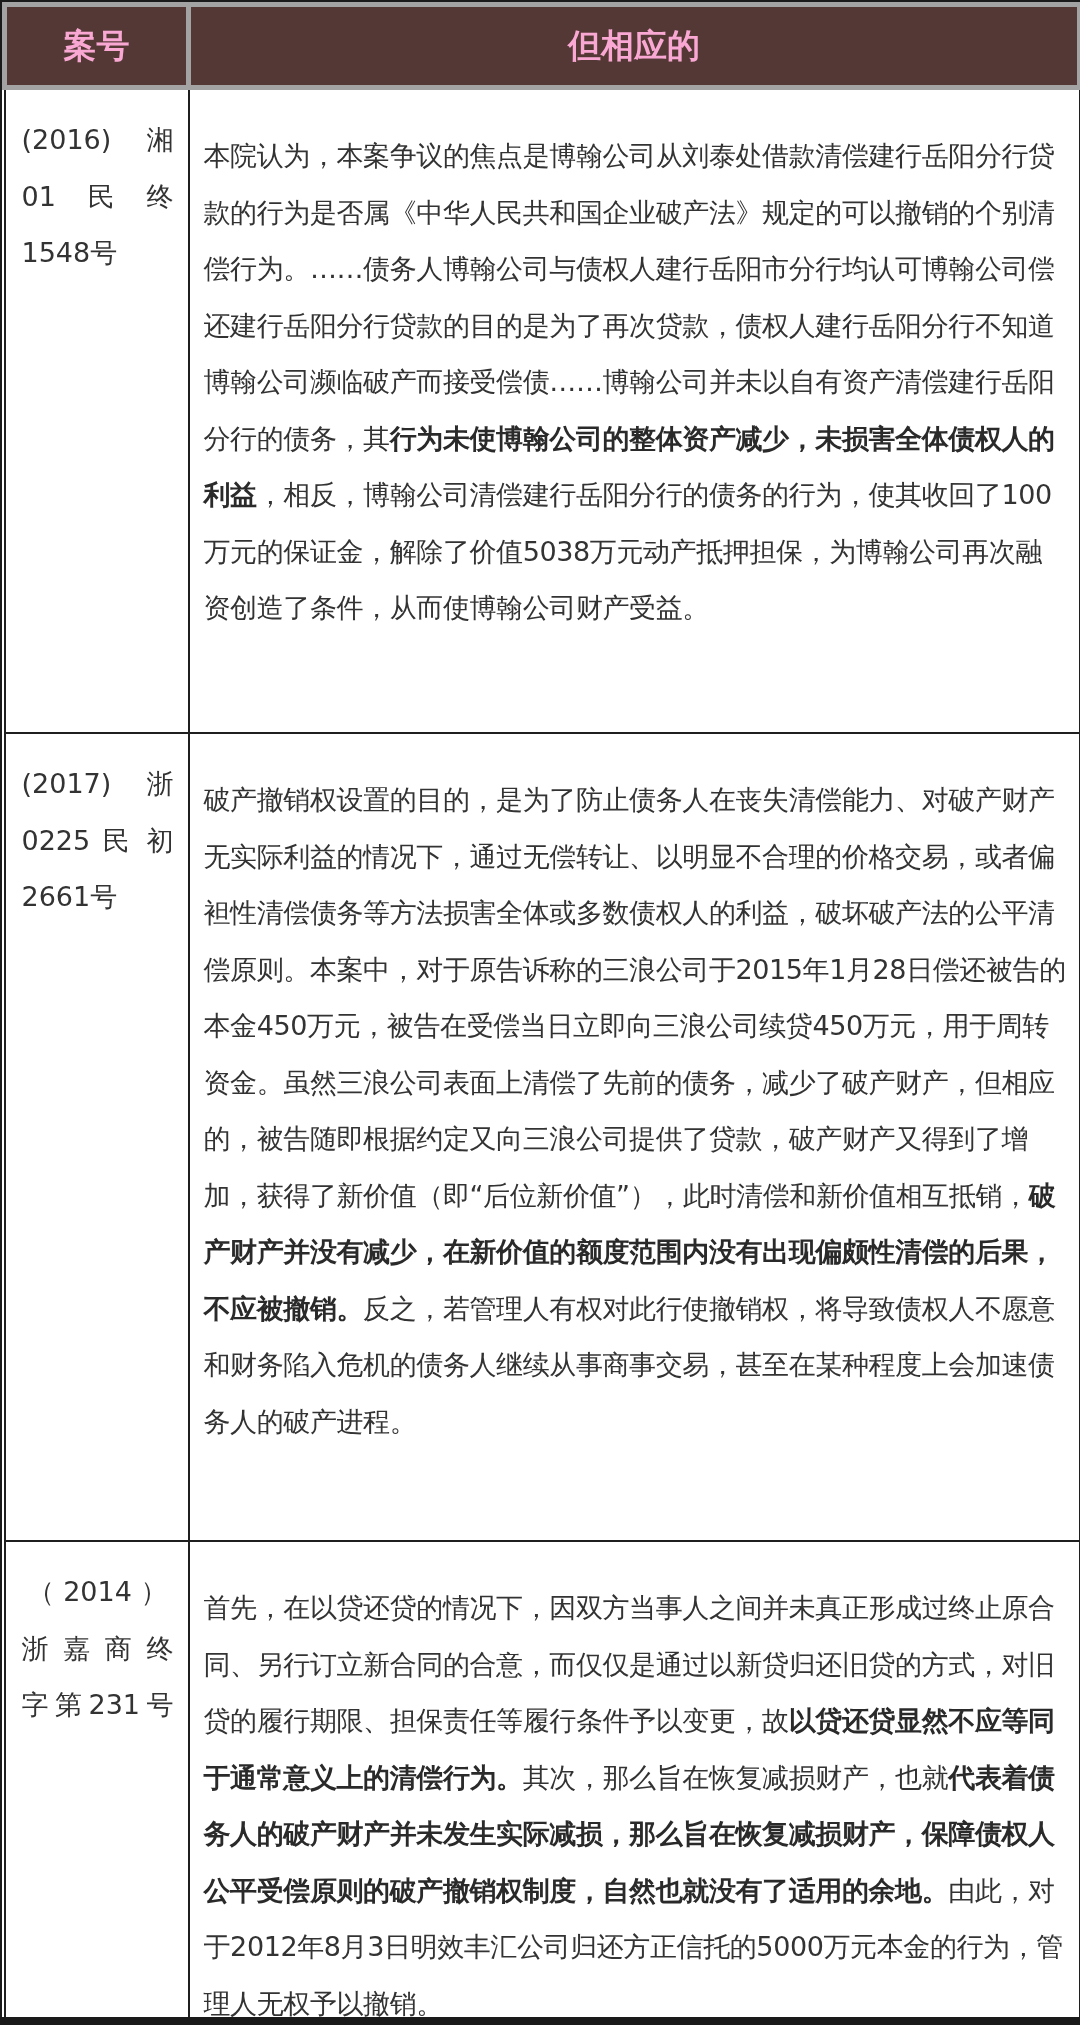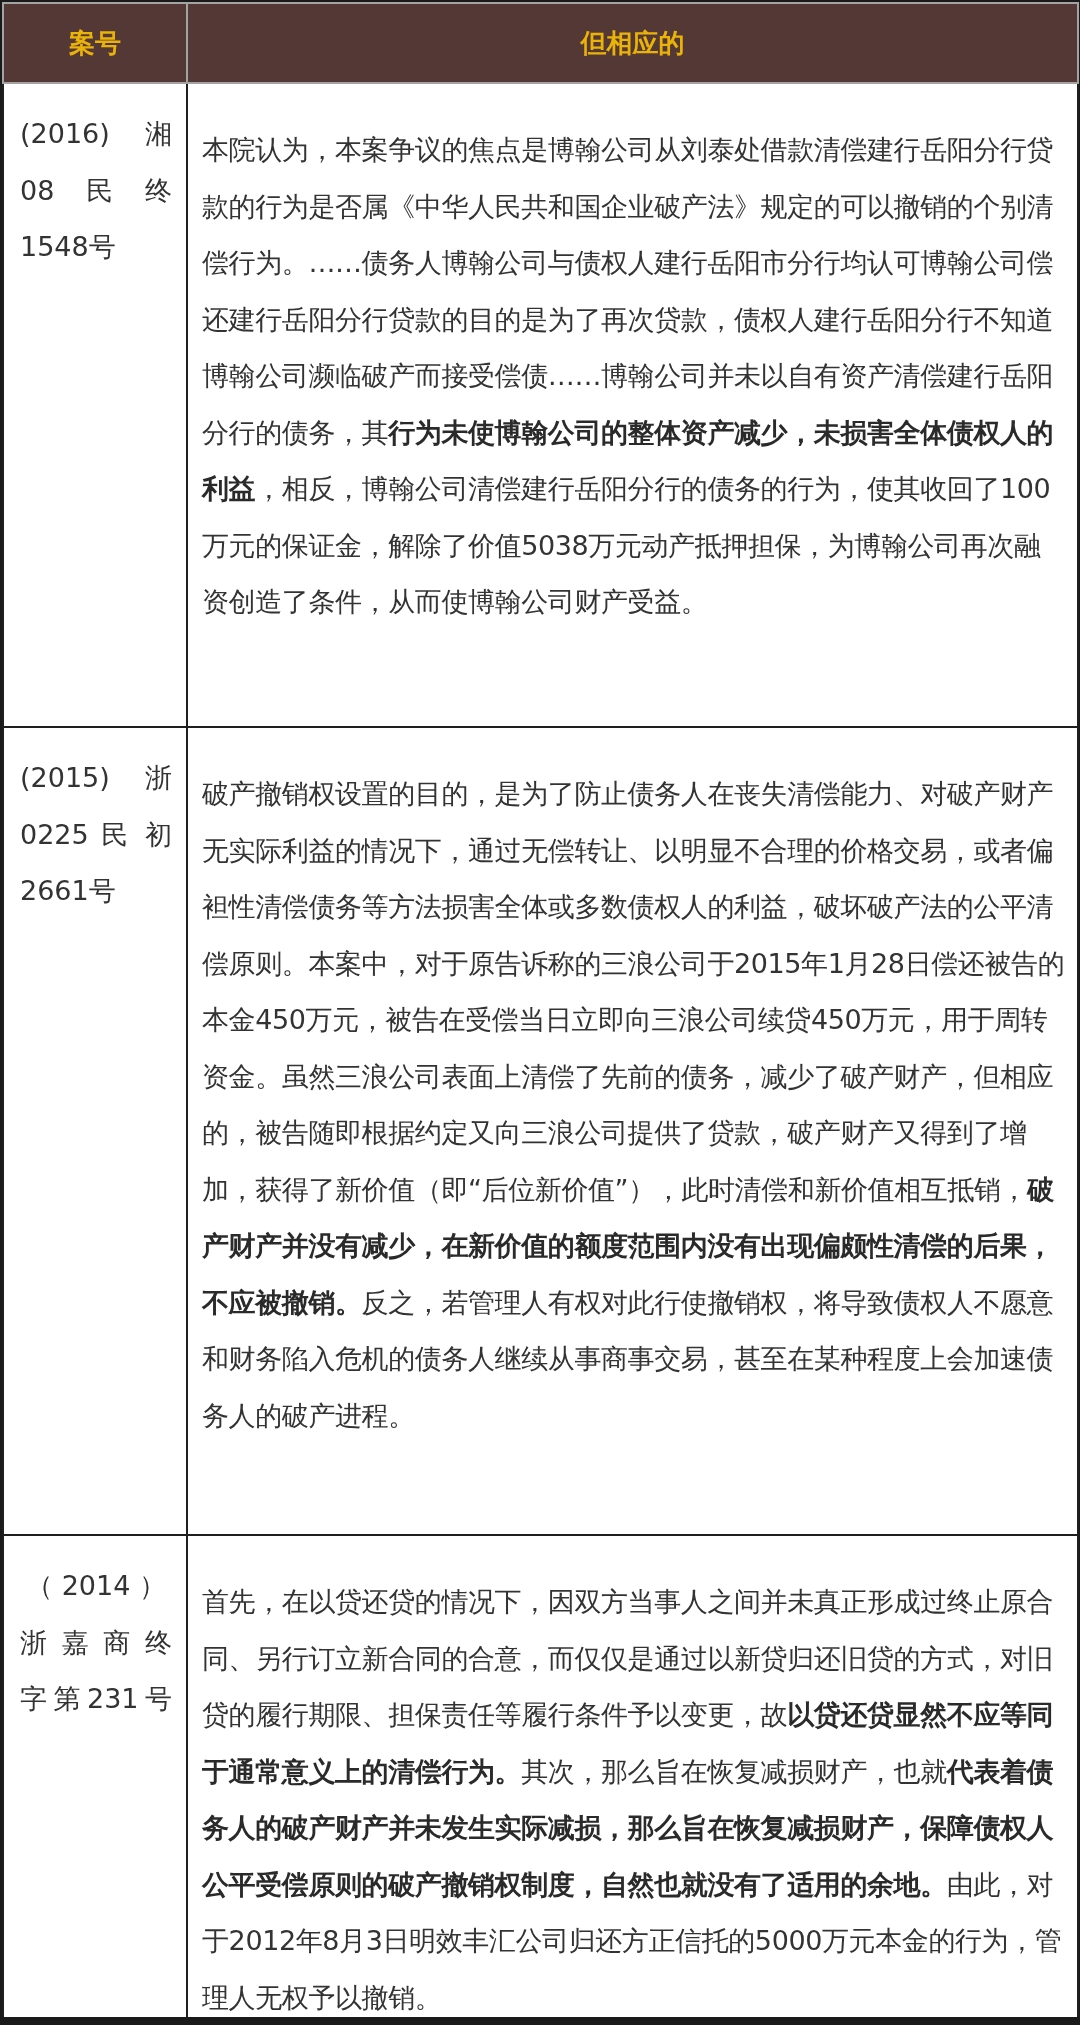--- a/index.html
+++ b/index.html
@@ -25,25 +25,25 @@
       top: 2px;
       width: 1075px;
       border-collapse: collapse;
       table-layout: fixed;
       background: #ffffff;
     }
     table.cases col.c-num { width: 184px; }
     table.cases col.c-op { width: 891px; }
     table.cases th {
       background: #543835;
-      color: #eab308;
+      color: #f9a8d4;
       font-weight: bold;
-      font-size: 26px;
+      font-size: 33px;
       height: 78px;
-      border: 2px solid #a3a3a3;
+      border: 5px solid #a3a3a3;
       text-align: center;
       vertical-align: middle;
       padding: 0;
     }
     table.cases td {
       border: 2px solid #1f1f1f;
       color: #333333;
       font-size: 27px;
       line-height: 56.5px;
       vertical-align: top;
@@ -84,28 +84,28 @@
     <thead>
       <tr>
         <th>案号</th>
         <th>但相应的</th>
       </tr>
     </thead>
     <tbody>
       <tr class="r1">
         <td class="num">
           <span>(2016)　湘</span>
-          <span>08　民　终</span>
+          <span>01　民　终</span>
           <span style="text-align-last:left">1548号</span>
         </td>
         <td class="opinion"><span>本院认为，本案争议的焦点是博翰公司从刘泰处借款清偿建行岳阳分行贷款的行为是否属《中华人民共和国企业破产法》规定的可以撤销的个别清偿行为。……债务人博翰公司与债权人建行岳阳市分行均认可博翰公司偿还建行岳阳分行贷款的目的是为了再次贷款，债权人建行岳阳分行不知道博翰公司濒临破产而接受偿债……博翰公司并未以自有资产清偿建行岳阳分行的债务，其</span><b>行为未使博翰公司的整体资产减少，未损害全体债权人的利益</b><span>，相反，博翰公司清偿建行岳阳分行的债务的行为，使其收回了100万元的保证金，解除了价值5038万元动产抵押担保，为博翰公司再次融资创造了条件，从而使博翰公司财产受益。</span></td>
       </tr>
       <tr class="r2">
         <td class="num">
-          <span>(2015)　浙</span>
+          <span>(2017)　浙</span>
           <span>0225 民 初</span>
           <span style="text-align-last:left">2661号</span>
         </td>
         <td class="opinion"><span>破产撤销权设置的目的，是为了防止债务人在丧失清偿能力、对破产财产无实际利益的情况下，通过无偿转让、以明显不合理的价格交易，或者偏袒性清偿债务等方法损害全体或多数债权人的利益，破坏破产法的公平清偿原则。本案中，对于原告诉称的三浪公司于2015年1月28日偿还被告的本金450万元，被告在受偿当日立即向三浪公司续贷450万元，用于周转资金。虽然三浪公司表面上清偿了先前的债务，减少了破产财产，但相应的，被告随即根据约定又向三浪公司提供了贷款，破产财产又得到了增加，获得了新价值（即“后位新价值”），此时清偿和新价值相互抵销，</span><b>破产财产并没有减少，在新价值的额度范围内没有出现偏颇性清偿的后果，不应被撤销。</b><span>反之，若管理人有权对此行使撤销权，将导致债权人不愿意和财务陷入危机的债务人继续从事商事交易，甚至在某种程度上会加速债务人的破产进程。</span></td>
       </tr>
       <tr class="r3">
         <td class="num">
           <span style="text-align:center;text-align-last:center">（ 2014 ）</span>
           <span>浙 嘉 商 终</span>
           <span>字第231号</span>

